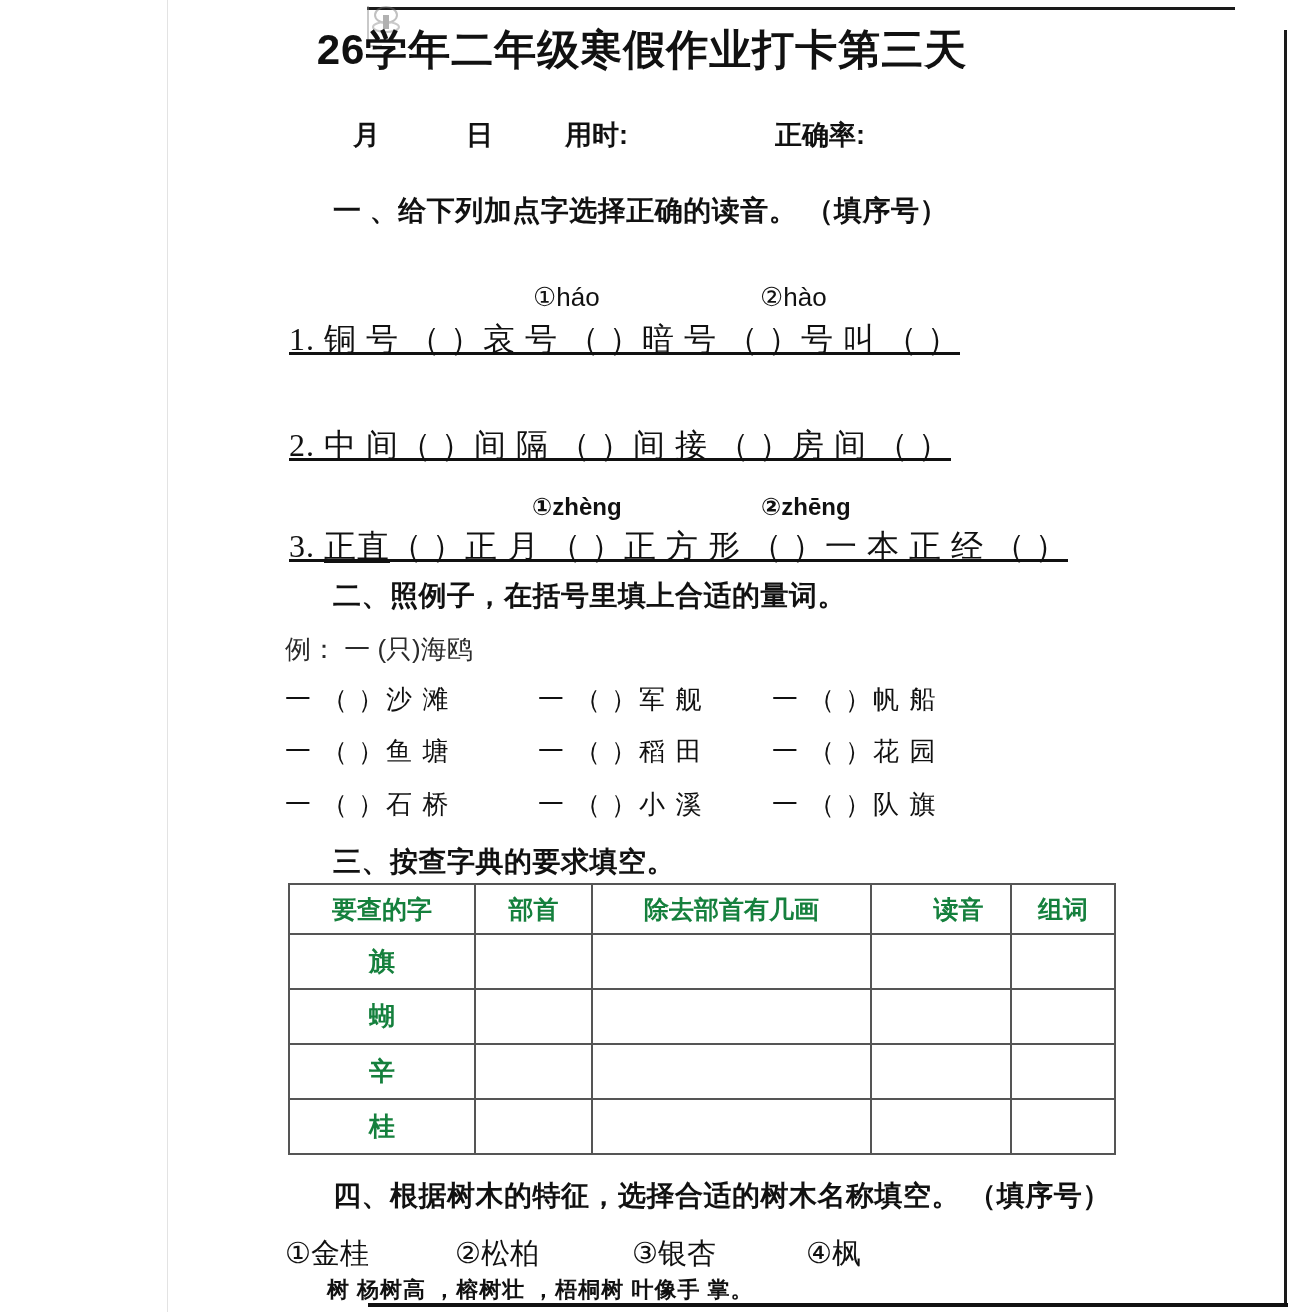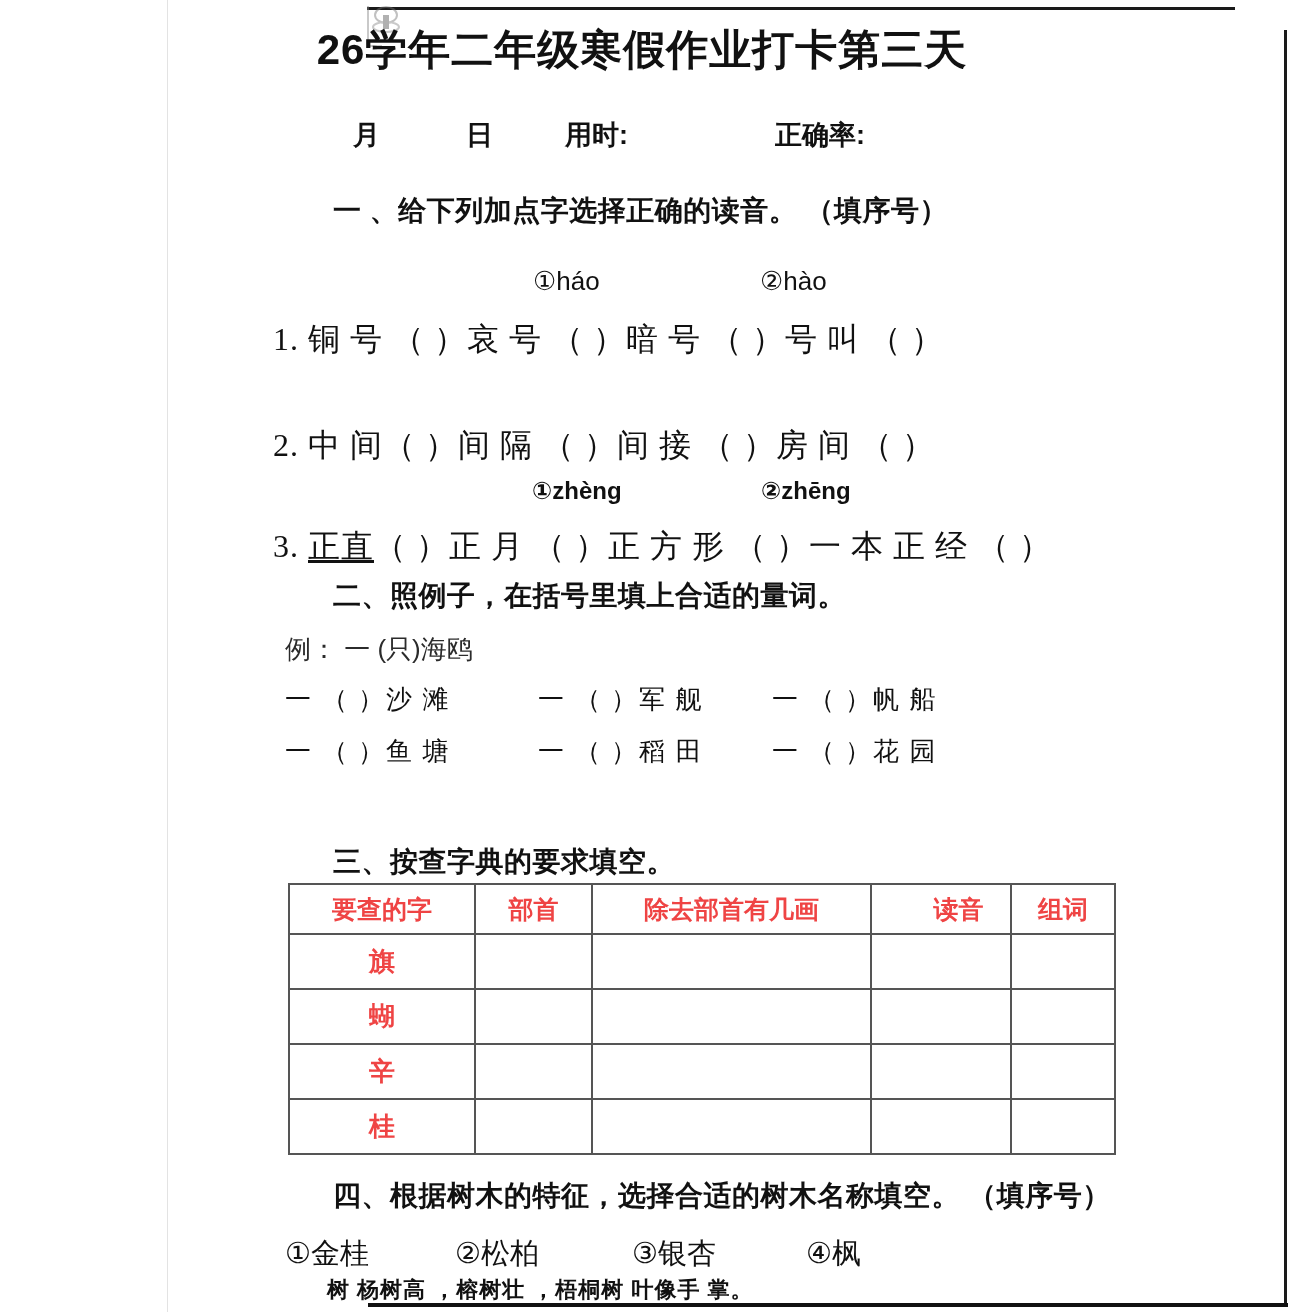--- a/index.html
+++ b/index.html
@@ -115,41 +115,42 @@
 
   .pinyin-row {
     position: absolute;
     left: 0;
     width: 950px;
     height: 36px;
     font-family: "Liberation Sans", "DejaVu Sans", sans-serif;
     font-size: 26px;
     font-weight: 600;
   }
-  .pinyin-row .opt { position: absolute; top: 0; white-space: nowrap; }
+  .pinyin-row .opt { position: absolute; top: 16px; white-space: nowrap; }
   .pinyin-row .opt.a { left: 363px; }
   .pinyin-row .opt.b { left: 590px; }
   #pin1 { top: 266px; font-weight: 400; }
   #pin1 .opt.a { left: 366px; }
   #pin1 .opt.b { left: 593px; }
   #pin2 { top: 369px; }
   #pin2 .opt.a { left: 372px; }
   #pin2 .opt.b { left: 602px; }
   #pin3 { top: 477px; font-size: 24px; }
   #pin3 .opt.a { left: 365px; }
   #pin3 .opt.b { left: 594px; }
 
   .q-line {
     position: absolute;
-    left: 106px;
+    left: 122px;
     width: 830px;
     font-family: "Liberation Serif", "DejaVu Serif", serif;
     font-size: 32px;
     white-space: nowrap;
     letter-spacing: 1px;
+    text-decoration: underline;
   }
   #q1 { top: 318px; }
   #q2 { top: 424px; }
   #q3 { top: 525px; }
   .q-num { font-family: "Liberation Serif", serif; }
   .q-underline { text-decoration: underline; text-underline-offset: 3px; }
 
   .example-line {
     position: absolute;
     left: 118px;
@@ -185,21 +186,21 @@
     width: 771px;
     border-collapse: collapse;
     table-layout: fixed;
   }
   #dict-table th, #dict-table td {
     border: 2px solid #555555;
     text-align: center;
     vertical-align: middle;
     font-family: "Liberation Sans", "DejaVu Sans", sans-serif;
     font-weight: 700;
-    color: #ef4444;
+    color: #15803d;
   }
   #dict-table th { height: 46px; font-size: 25px; }
   #dict-table td { height: 51px; font-size: 26px; }
   .col-ch  { width: 182px; }
   .col-rad { width: 113px; }
   .col-str { width: 275px; }
   .col-pin { width: 101px; padding-left: 36px; }
   .col-wrd { width: 100px; }
 
   
@@ -278,20 +279,25 @@
   <div class="mw-row" id="mw0">
     <span class="cell c0">一 （     ）沙 滩</span>
     <span class="cell c1">一 （     ）军 舰</span>
     <span class="cell c2">一 （     ）帆 船</span>
   </div>
   <div class="mw-row" id="mw1">
     <span class="cell c0">一 （     ）鱼 塘</span>
     <span class="cell c1">一 （     ）稻 田</span>
     <span class="cell c2">一 （     ）花 园</span>
   </div>
+  <div class="mw-row" id="mw2">
+    <span class="cell c0">一 （     ）石 桥</span>
+    <span class="cell c1">一 （     ）小 溪</span>
+    <span class="cell c2">一 （     ）队 旗</span>
+  </div>
 
   <div class="sec-head" id="sec3-head">三、按查字典的要求填空。</div>
 
   <table id="dict-table">
     <thead>
       <tr>
         <th class="col-ch">要查的字</th>
         <th class="col-rad">部首</th>
         <th class="col-str">除去部首有几画</th>
         <th class="col-pin">读音</th>

